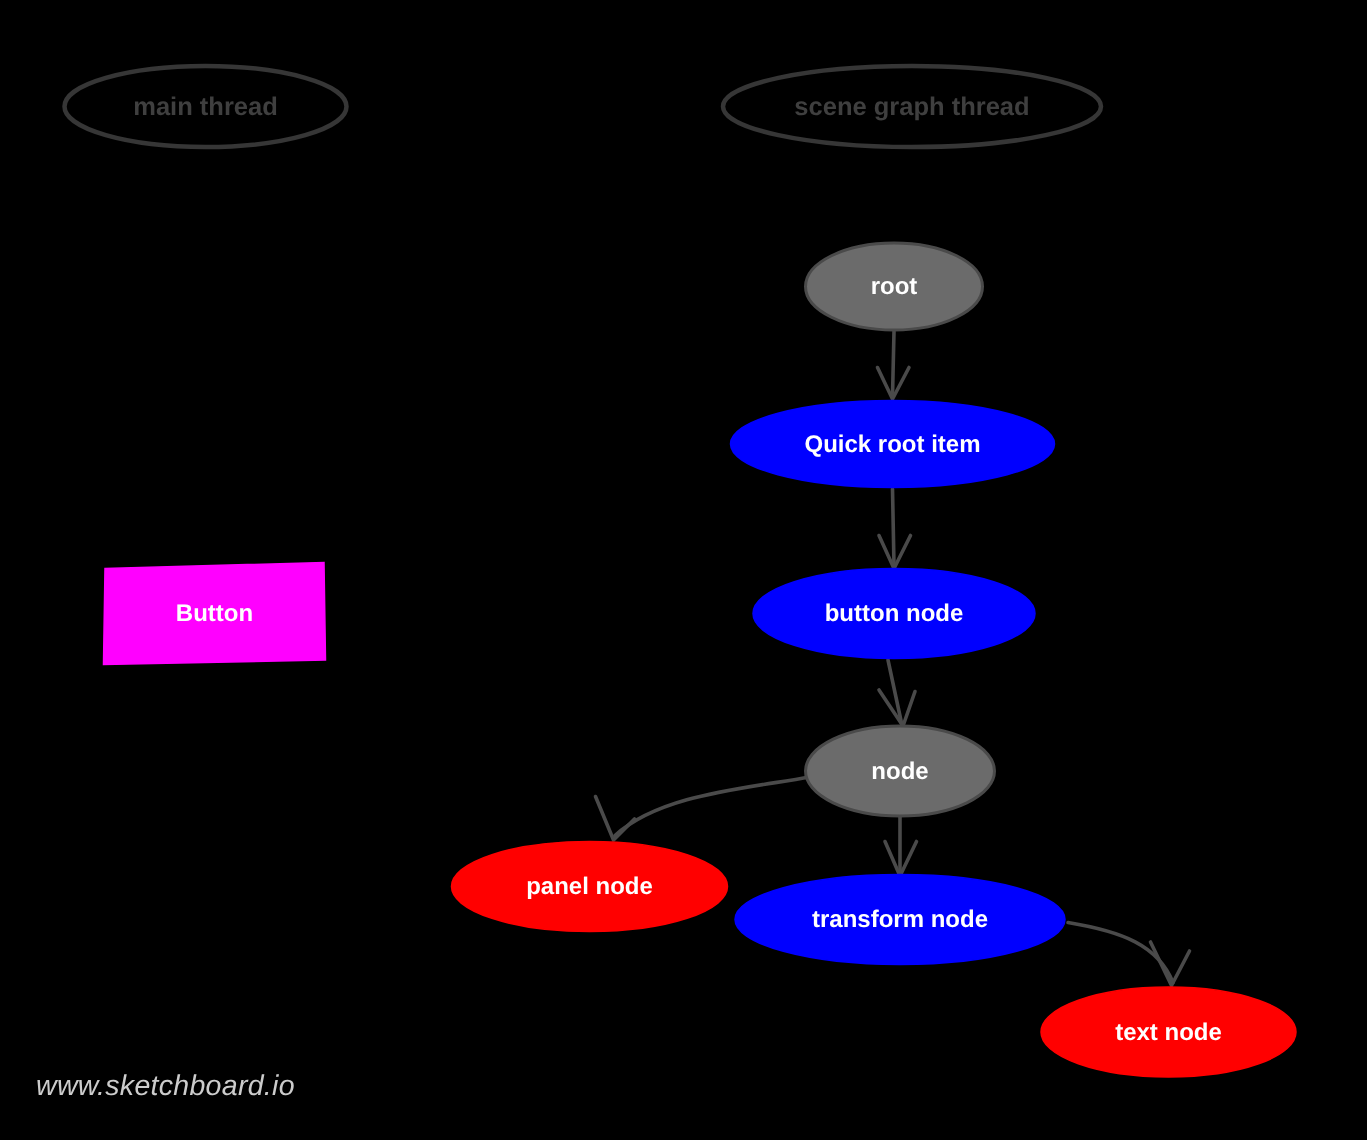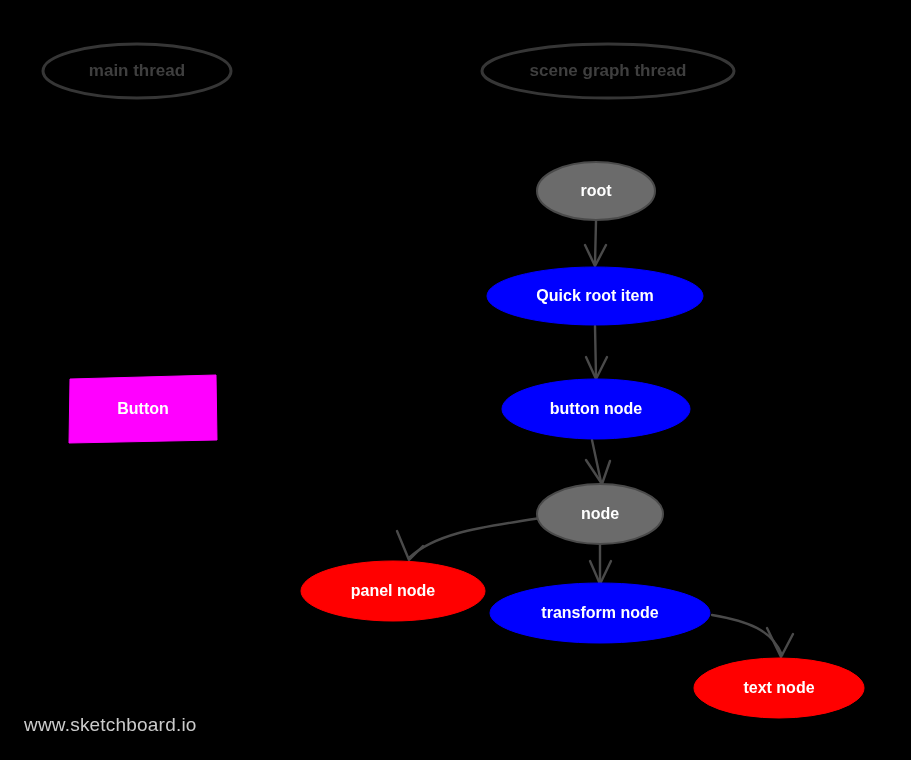--- a/index.html
+++ b/index.html
@@ -84,20 +84,21 @@
   }
   .watermark {
     position: absolute;
     left: 24px;
     top: 714px;
     color: #cccccc;
     font-family: "Liberation Sans", sans-serif;
     font-size: 19px;
     letter-spacing: 0.2px;
     white-space: nowrap;
+    font-style: italic;
   }
 </style>
 </head>
 <body>
 
 <div id="canvas">
 
   <svg id="diagram" viewBox="0 0 911 760">
 
     <g>

